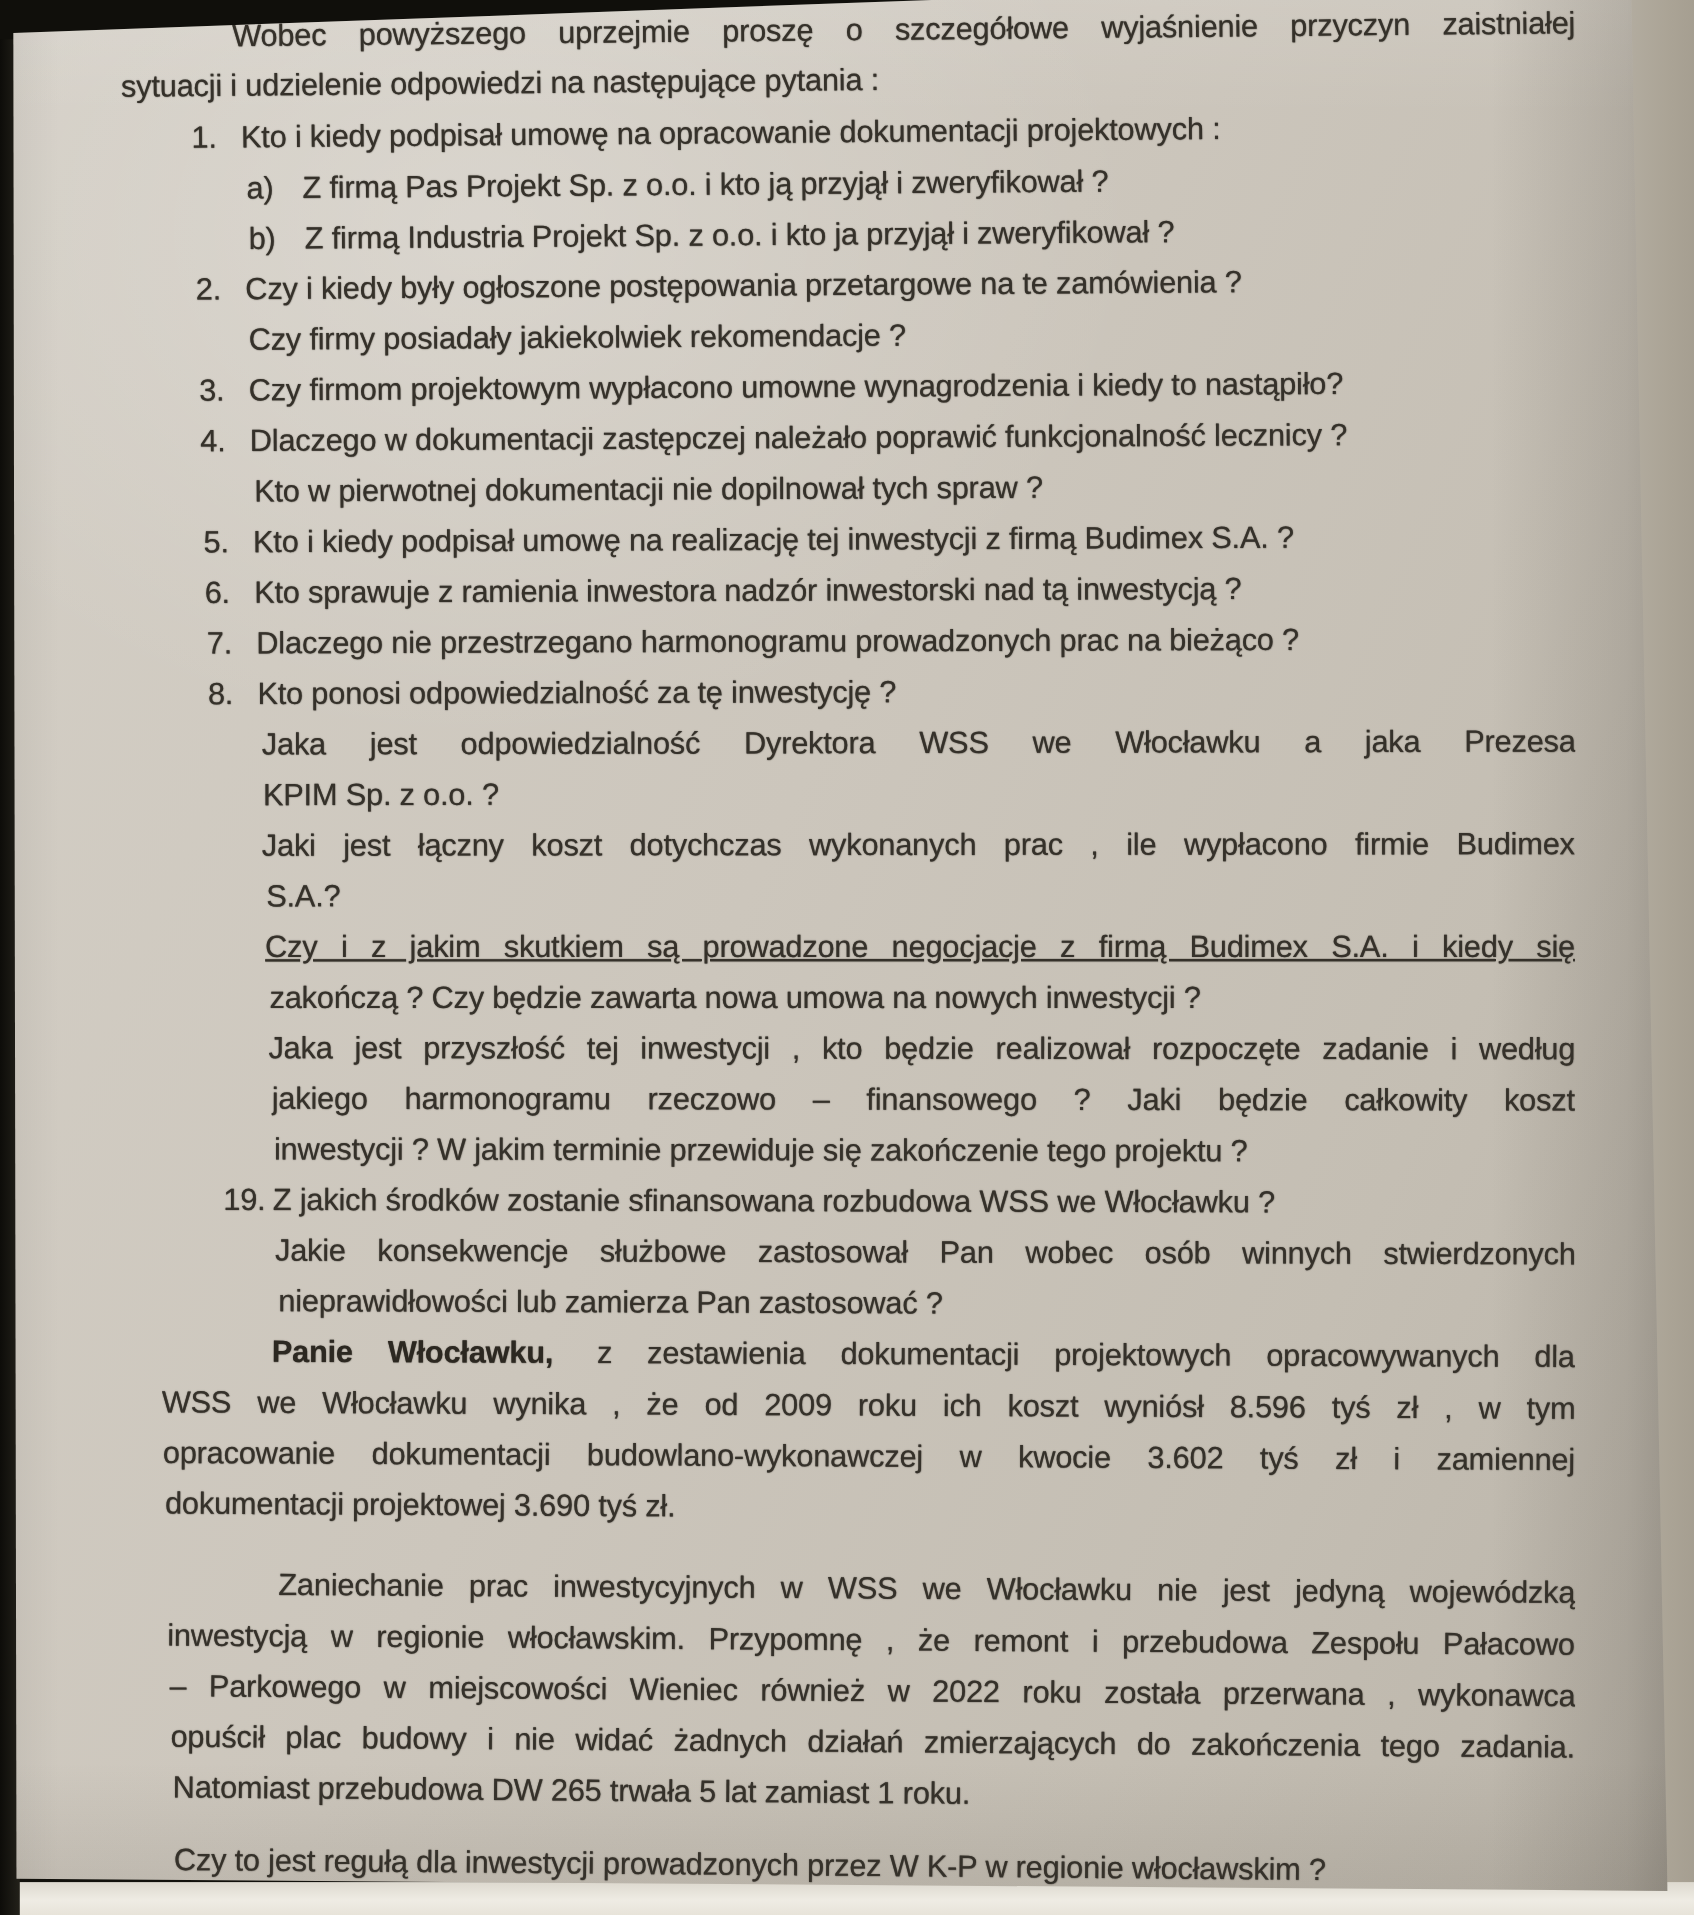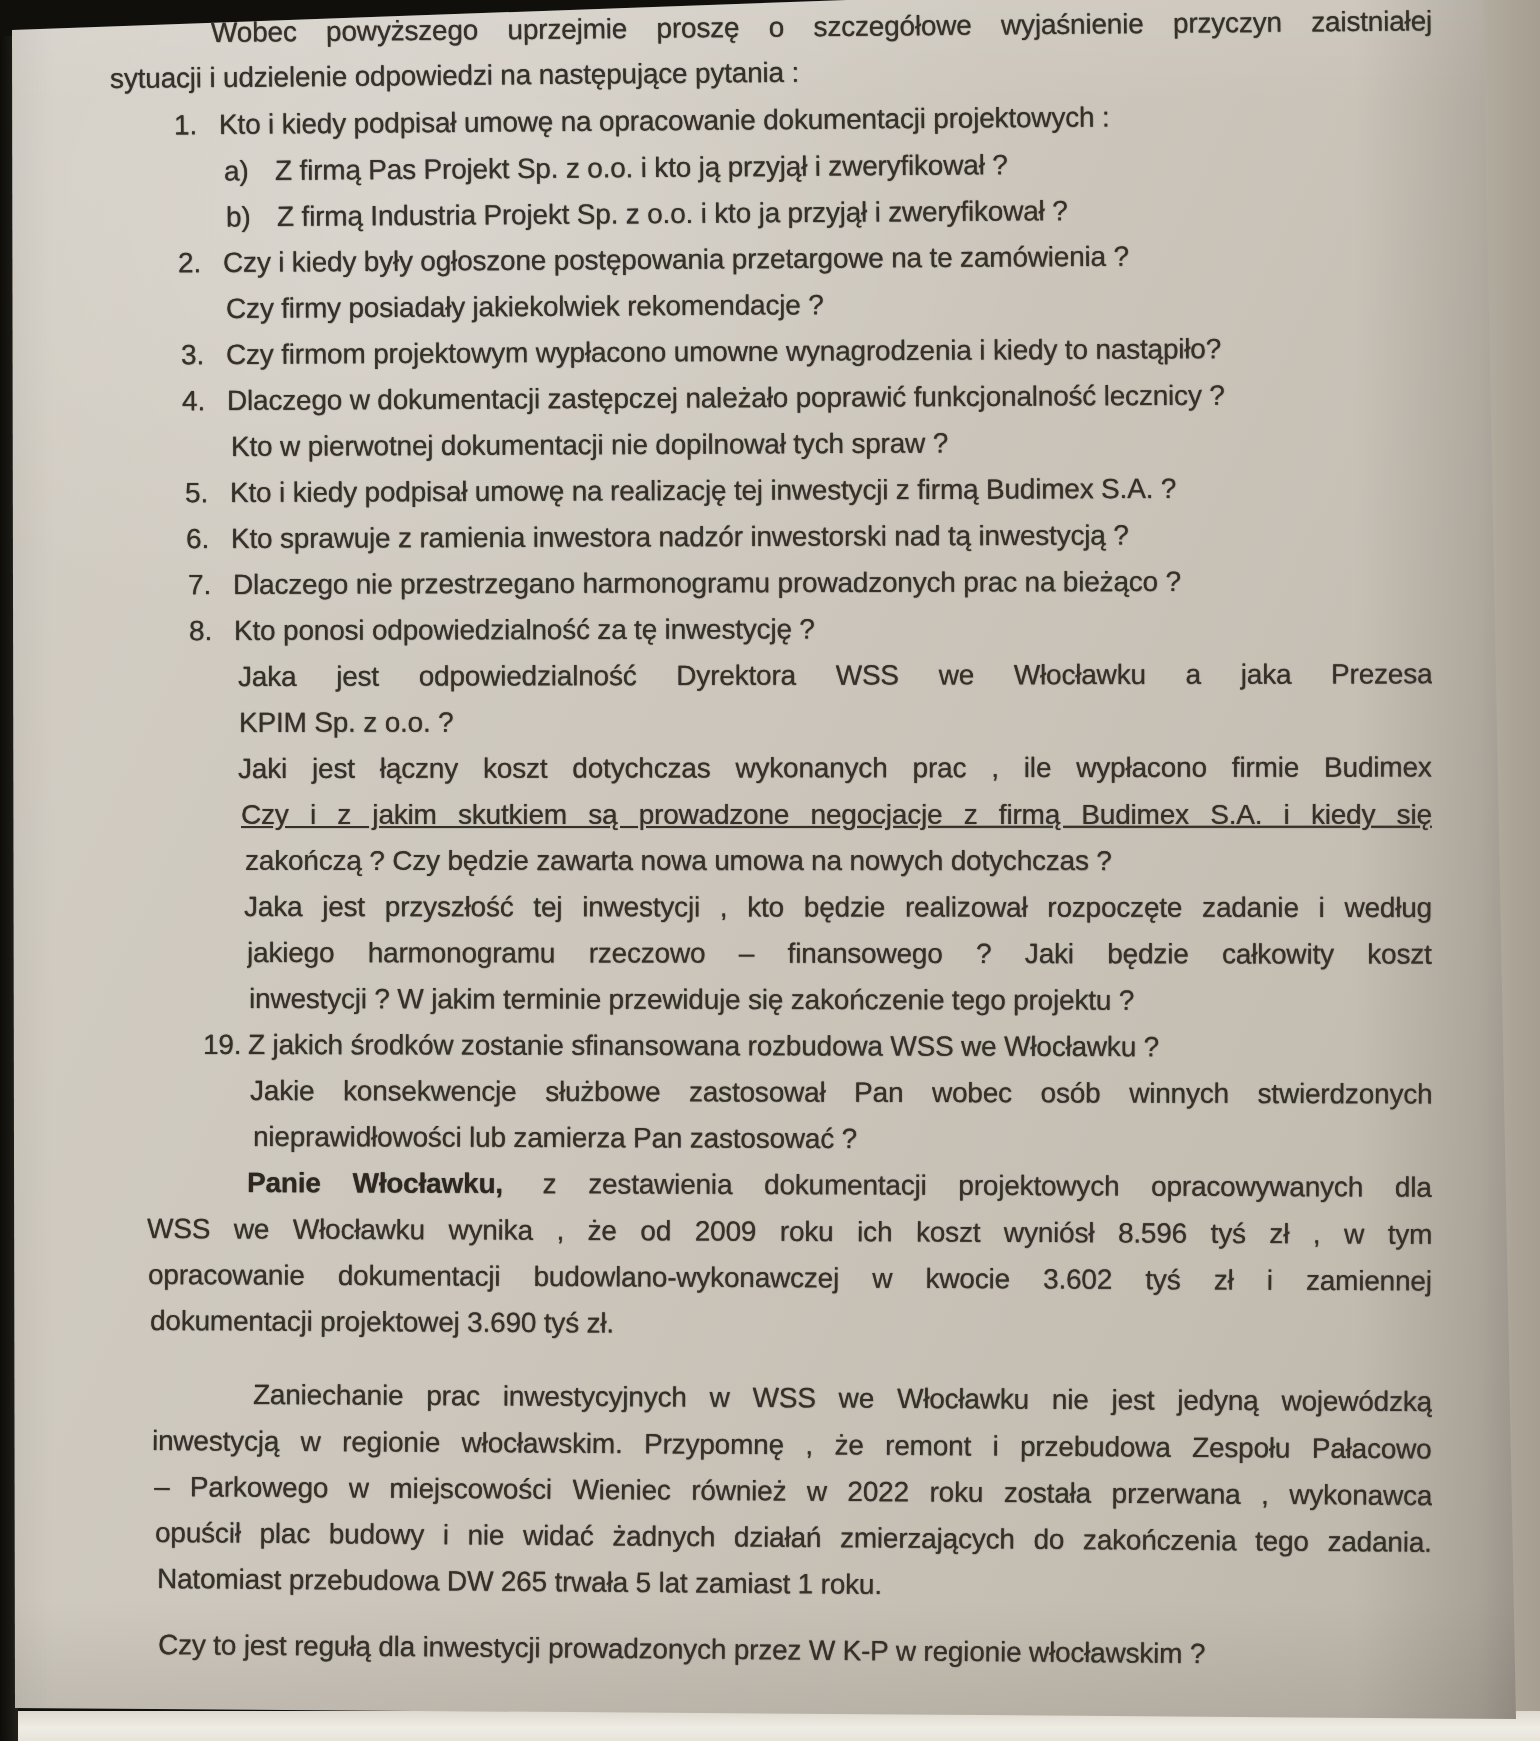--- a/index.html
+++ b/index.html
@@ -87,22 +87,23 @@
         <div class="line list-item" style="margin-left: 225.8px; width: 1206.2px; transform: rotate(-0.34deg);"><span class="num">3.</span><span>Czy firmom projektowym wypłacono umowne wynagrodzenia i kiedy to nastąpiło?</span></div>
         <div class="line list-item" style="margin-left: 227.2px; width: 1204.8px; transform: rotate(-0.31deg);"><span class="num">4.</span><span>Dlaczego w dokumentacji zastępczej należało poprawić funkcjonalność lecznicy ?</span></div>
         <div class="line continuation" style="margin-left: 230.6px; width: 1201.4px; transform: rotate(-0.28deg);"><span>Kto w pierwotnej dokumentacji nie dopilnował tych spraw ?</span></div>
         <div class="line list-item" style="margin-left: 230px; width: 1202px; transform: rotate(-0.25deg);"><span class="num">5.</span><span>Kto i kiedy podpisał umowę na realizację tej inwestycji z firmą Budimex S.A. ?</span></div>
         <div class="line list-item" style="margin-left: 231.4px; width: 1200.6px; transform: rotate(-0.22deg);"><span class="num">6.</span><span>Kto sprawuje z ramienia inwestora nadzór inwestorski nad tą inwestycją ?</span></div>
         <div class="line list-item" style="margin-left: 232.8px; width: 1199.2px; transform: rotate(-0.19deg);"><span class="num">7.</span><span>Dlaczego nie przestrzegano harmonogramu prowadzonych prac na bieżąco ?</span></div>
         <div class="line list-item" style="margin-left: 234.2px; width: 1197.8px; transform: rotate(-0.16deg);"><span class="num">8.</span><span>Kto ponosi odpowiedzialność za tę inwestycję ?</span></div>
         <div class="line continuation j" style="margin-left: 237.6px; width: 1194.4px; transform: rotate(-0.13deg);"><span>Jaka jest odpowiedzialność Dyrektora WSS we Włocławku a jaka Prezesa</span></div>
         <div class="line continuation" style="margin-left: 239px; width: 1193px; transform: rotate(-0.1deg);"><span>KPIM Sp. z o.o. ?</span></div>
         <div class="line list-item j" style="margin-left: 238.4px; width: 1193.6px; transform: rotate(-0.07deg);"><span>Jaki jest łączny koszt dotychczas wykonanych prac , ile wypłacono firmie Budimex</span></div>
+        <div class="line continuation" style="margin-left: 241.8px; width: 1190.2px; transform: rotate(-0.04deg);"><span>S.A.?</span></div>
         <div class="line list-item j" style="margin-left: 241.2px; width: 1190.8px; transform: rotate(-0.01deg); text-decoration: underline;"><span>Czy i z jakim skutkiem są prowadzone negocjacje z firmą Budimex S.A. i kiedy się</span></div>
-        <div class="line continuation" style="margin-left: 244.6px; width: 1187.4px; transform: rotate(0.02deg);"><span>zakończą ? Czy będzie zawarta nowa umowa na nowych dotychczas ?</span></div>
+        <div class="line continuation" style="margin-left: 244.6px; width: 1187.4px; transform: rotate(0.02deg);"><span>zakończą ? Czy będzie zawarta nowa umowa na nowych inwestycji ?</span></div>
         <div class="line list-item j" style="margin-left: 244px; width: 1188px; transform: rotate(0.05deg);"><span>Jaka jest przyszłość tej inwestycji , kto będzie realizował rozpoczęte zadanie i według</span></div>
         <div class="line continuation j" style="margin-left: 247.4px; width: 1184.6px; transform: rotate(0.08deg);"><span>jakiego harmonogramu rzeczowo – finansowego ? Jaki będzie całkowity koszt</span></div>
         <div class="line continuation" style="margin-left: 248.8px; width: 1183.2px; transform: rotate(0.11deg);"><span>inwestycji ? W jakim terminie przewiduje się zakończenie tego projektu ?</span></div>
         <div class="line list-item" style="margin-left: 248.2px; width: 1183.8px; transform: rotate(0.14deg);"><span class="num">19.</span><span>Z jakich środków zostanie sfinansowana rozbudowa WSS we Włocławku ?</span></div>
         <div class="line list-item j" style="margin-left: 249.6px; width: 1182.4px; transform: rotate(0.17deg);"><span>Jakie konsekwencje służbowe zastosował Pan wobec osób winnych stwierdzonych</span></div>
         <div class="line continuation" style="margin-left: 253px; width: 1179px; transform: rotate(0.2deg);"><span>nieprawidłowości lub zamierza Pan zastosować ?</span></div>
         <div class="line paragraph-first j" style="margin-left: 247.4px; width: 1184.6px; transform: rotate(0.23deg);"><b class="bold-lead">Panie Włocławku,</b><span> z zestawienia dokumentacji projektowych opracowywanych dla</span></div>
         <div class="line paragraph j" style="margin-left: 146.8px; width: 1285.2px; transform: rotate(0.26deg);"><span>WSS we Włocławku wynika , że od 2009 roku ich koszt wyniósł 8.596 tyś zł , w tym</span></div>
         <div class="line paragraph j" style="margin-left: 148.2px; width: 1283.8px; transform: rotate(0.29deg);"><span>opracowanie dokumentacji budowlano-wykonawczej w kwocie 3.602 tyś zł i zamiennej</span></div>
         <div class="line paragraph" style="margin-left: 149.6px; width: 1282.4px; transform: rotate(0.32deg);"><span>dokumentacji projektowej 3.690 tyś zł.</span></div>

